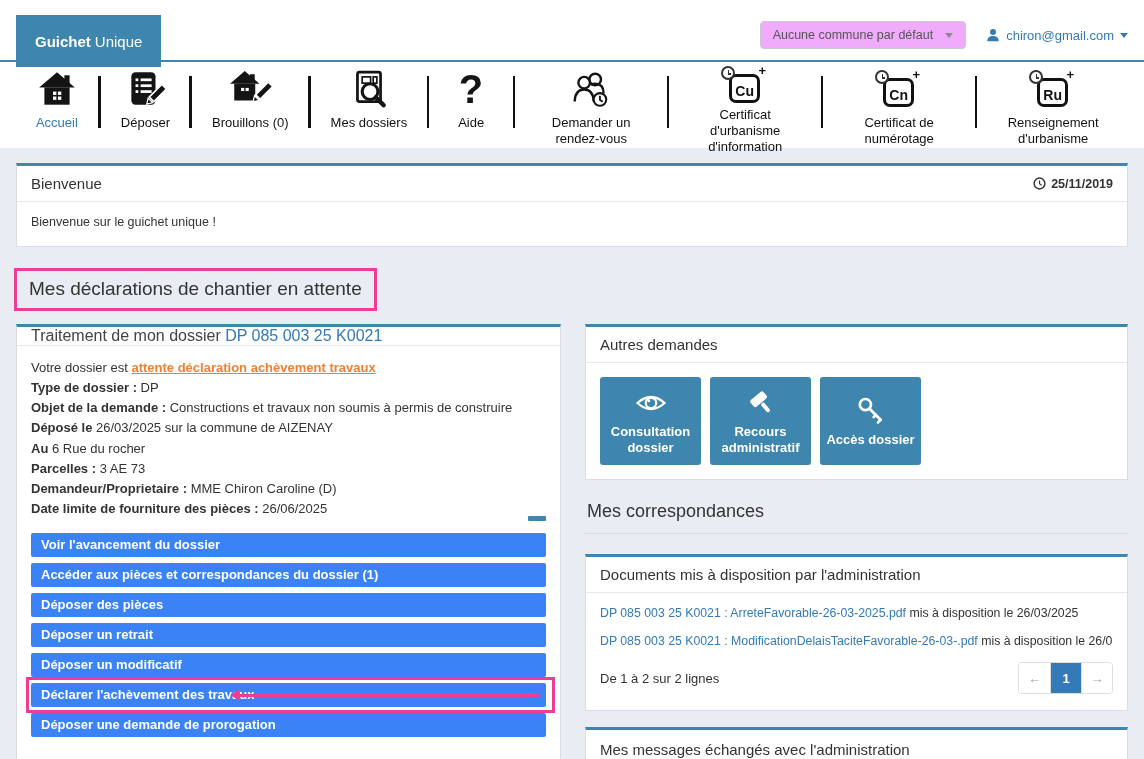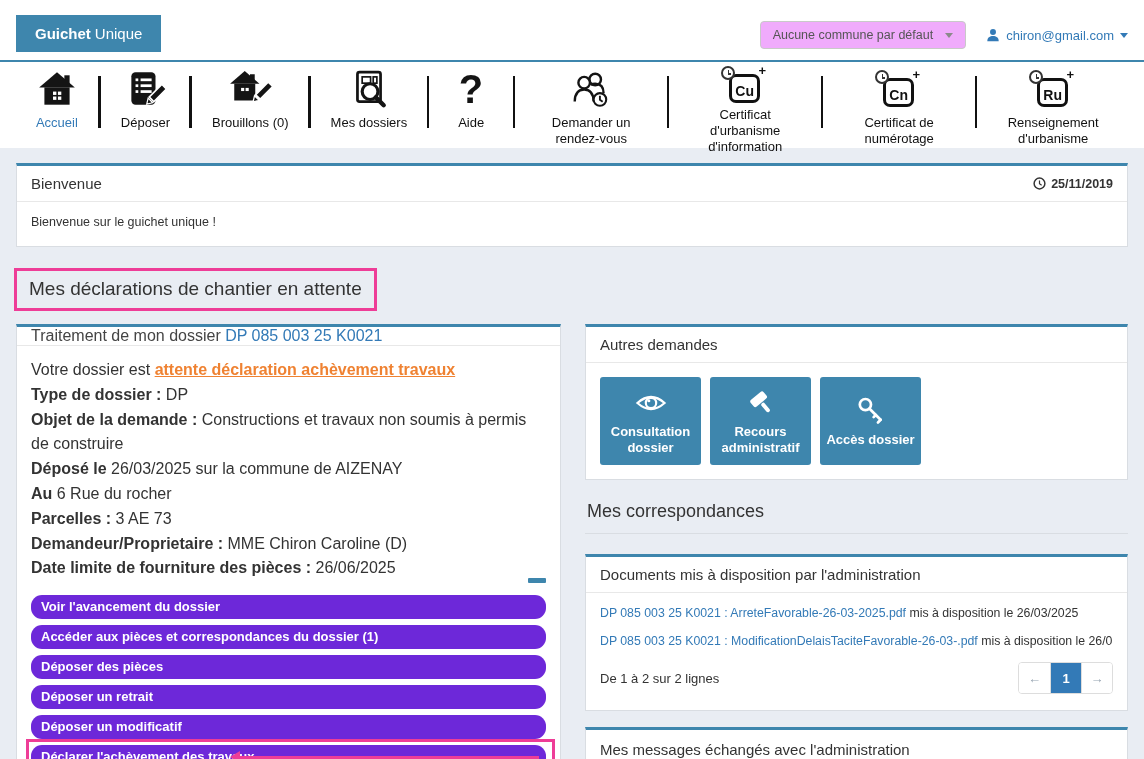--- a/index.html
+++ b/index.html
@@ -2,21 +2,21 @@
 <html lang="fr"><head>
 <meta charset="utf-8">
 <style>
   * { margin:0; padding:0; box-sizing:border-box; }
   body { background:#cfd4dc; }
   .page { width:1144px; height:759px; background:#e9edf3; position:relative; overflow:hidden;
           font-family:"Liberation Sans", sans-serif; color:#333; margin:0 auto; }
 
   
   .topbar { height:62px; background:#fff; border-bottom:2px solid #3e86ad; position:relative; }
-  .logo { position:absolute; left:16px; top:15px; height:37px; background:#3e86ad; color:#fff;
+  .logo { position:absolute; left:16px; top:15px; height:52px; background:#3e86ad; color:#fff;
           display:flex; align-items:center; padding:0 19px; font-size:15px; cursor:pointer; }
   .logo b { margin-right:4px; }
   .topbar-right { position:absolute; right:16px; top:21px; display:flex; align-items:center; gap:20px; }
   .commune { border:1px solid #c9c9c9; border-radius:4px; background:#f0abfc; padding:6px 12px;
              font-size:12.5px; color:#555; display:flex; gap:12px; align-items:center; cursor:pointer; }
   .caret { width:0; height:0; border-left:4px solid transparent; border-right:4px solid transparent;
            border-top:5px solid #8a8a8a; display:inline-block; }
   .user { color:#337ab7; font-size:13px; display:flex; align-items:center; gap:6px; cursor:pointer; }
   .user .caret { border-top-color:#337ab7; }
 
@@ -51,30 +51,30 @@
   .welcome-bd { padding:13px 14px 17px; font-size:12.5px; }
 
   .section-title-wrap { margin:21px 0 13px -2px; }
   .section-title { display:inline-block; border:3px solid #ee3d97; padding:7px 12px 8px;
                    font-size:19px; font-weight:normal; color:#333; }
 
   .main { display:flex; align-items:flex-start; gap:24px; }
   .dossier-panel { width:545px; flex:none; }
   .dossier-hd { font-size:16px; color:#444; padding:0 14px; border-bottom:1px solid #e8e8e8; }
   .dossier-num { color:#337ab7; cursor:pointer; }
-  .dossier-bd { padding:12px 14px 6px; font-size:16px; line-height:1.55; position:relative; }
+  .dossier-bd { padding:12px 14px 6px; font-size:13px; line-height:1.55; position:relative; }
   .status-link { color:#ef8232; font-weight:bold; text-decoration:underline; cursor:pointer; }
   .field b { font-weight:bold; }
   .collapse-dash { position:absolute; right:14px; bottom:4px; width:18px; height:5px;
                    background:#3e86ad; border-radius:1px; cursor:pointer; }
 
   .actions { padding:8px 14px 18px; }
   .action-row { position:relative; margin-bottom:6px; }
-  .action-btn { display:block; width:100%; text-align:left; background:#6d28d9; color:#fff; border:none;
-                font-size:13px; font-weight:bold; padding:4px 10px 5px; border-radius:11px; cursor:pointer;
+  .action-btn { display:block; width:100%; text-align:left; background:#3b82f6; color:#fff; border:none;
+                font-size:13px; font-weight:bold; padding:4px 10px 5px; border-radius:2px; cursor:pointer;
                 font-family:inherit; }
   .action-row.hl::before { content:""; position:absolute; inset:-6px -9px -6px -5px;
                            border:3px solid #ee3d97; pointer-events:none; }
   .hl-arrow { position:absolute; left:208px; right:7px; top:50%; margin-top:-1.5px; height:3px; background:#ee3d97; }
   .hl-arrow::before { content:""; position:absolute; left:-9px; top:-4.5px;
                       border-top:6px solid transparent; border-bottom:6px solid transparent;
                       border-right:10px solid #ee3d97; }
 
   .right-col { flex:1; min-width:0; }
   .tiles { display:flex; gap:9px; padding:14px; }

